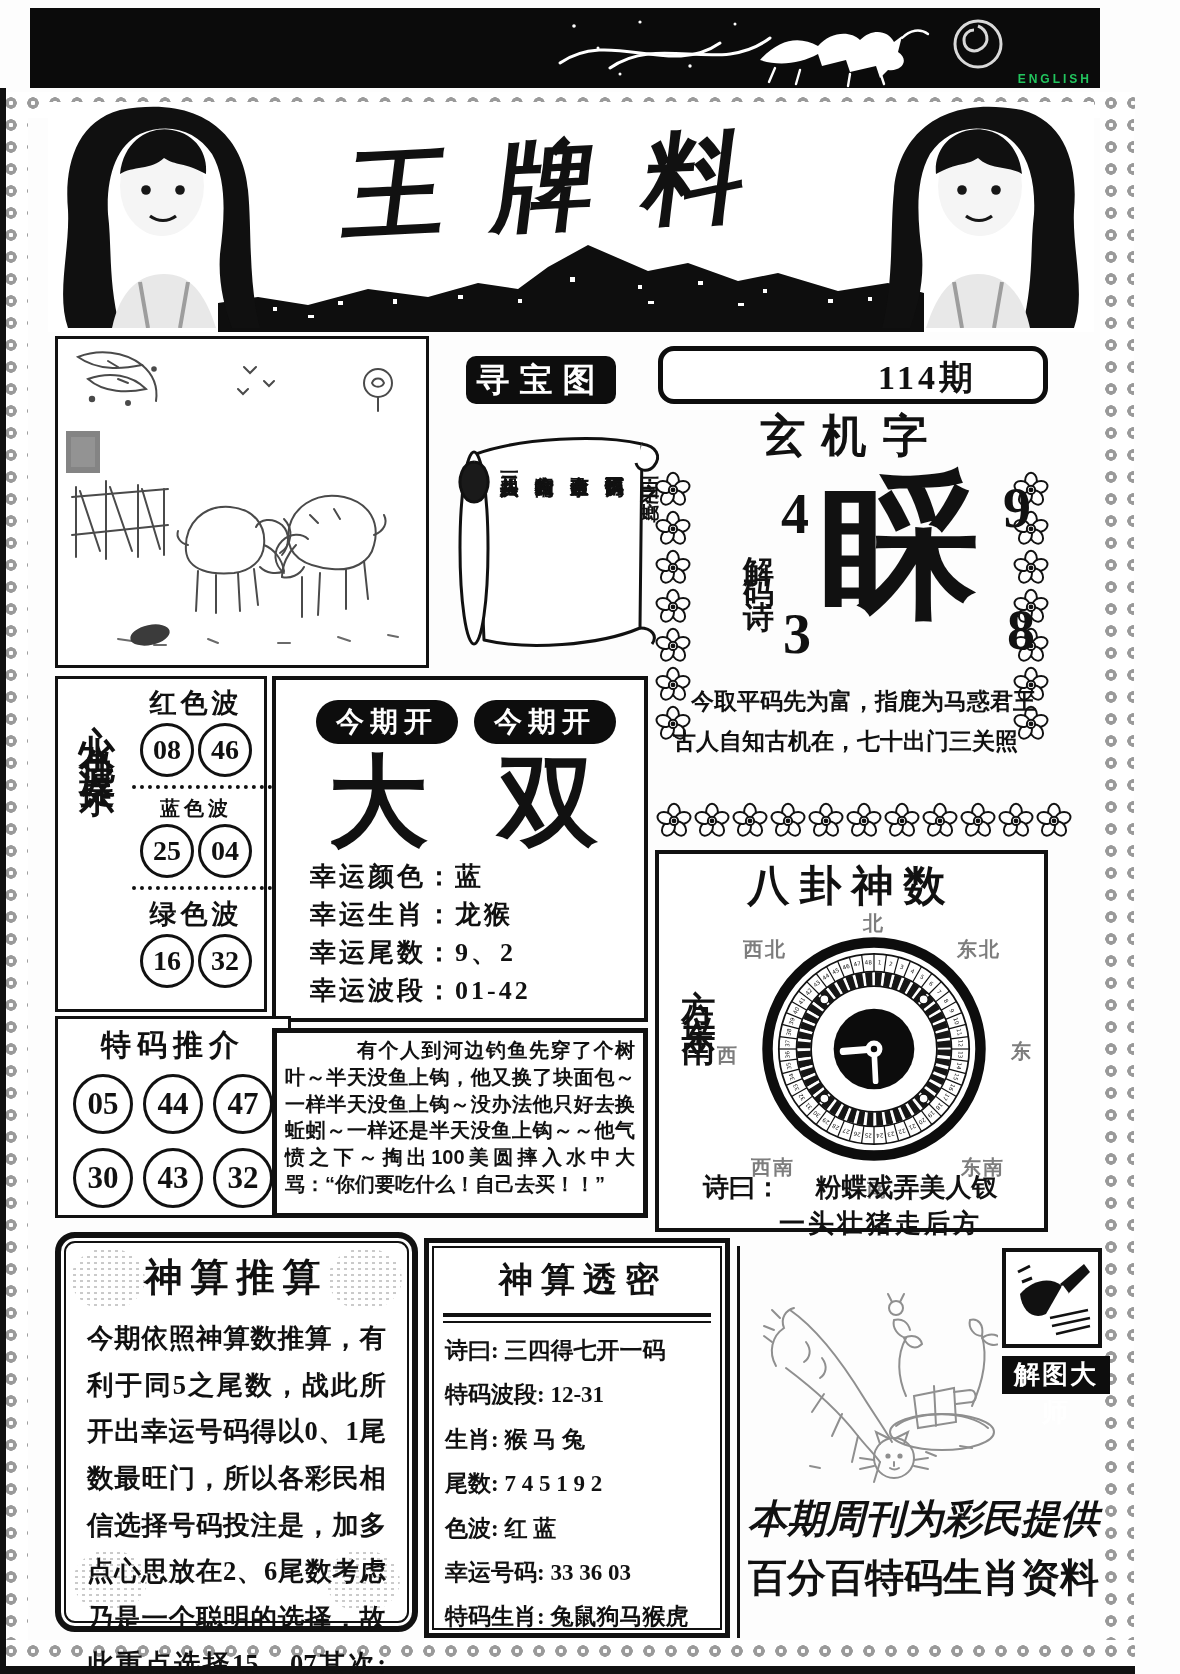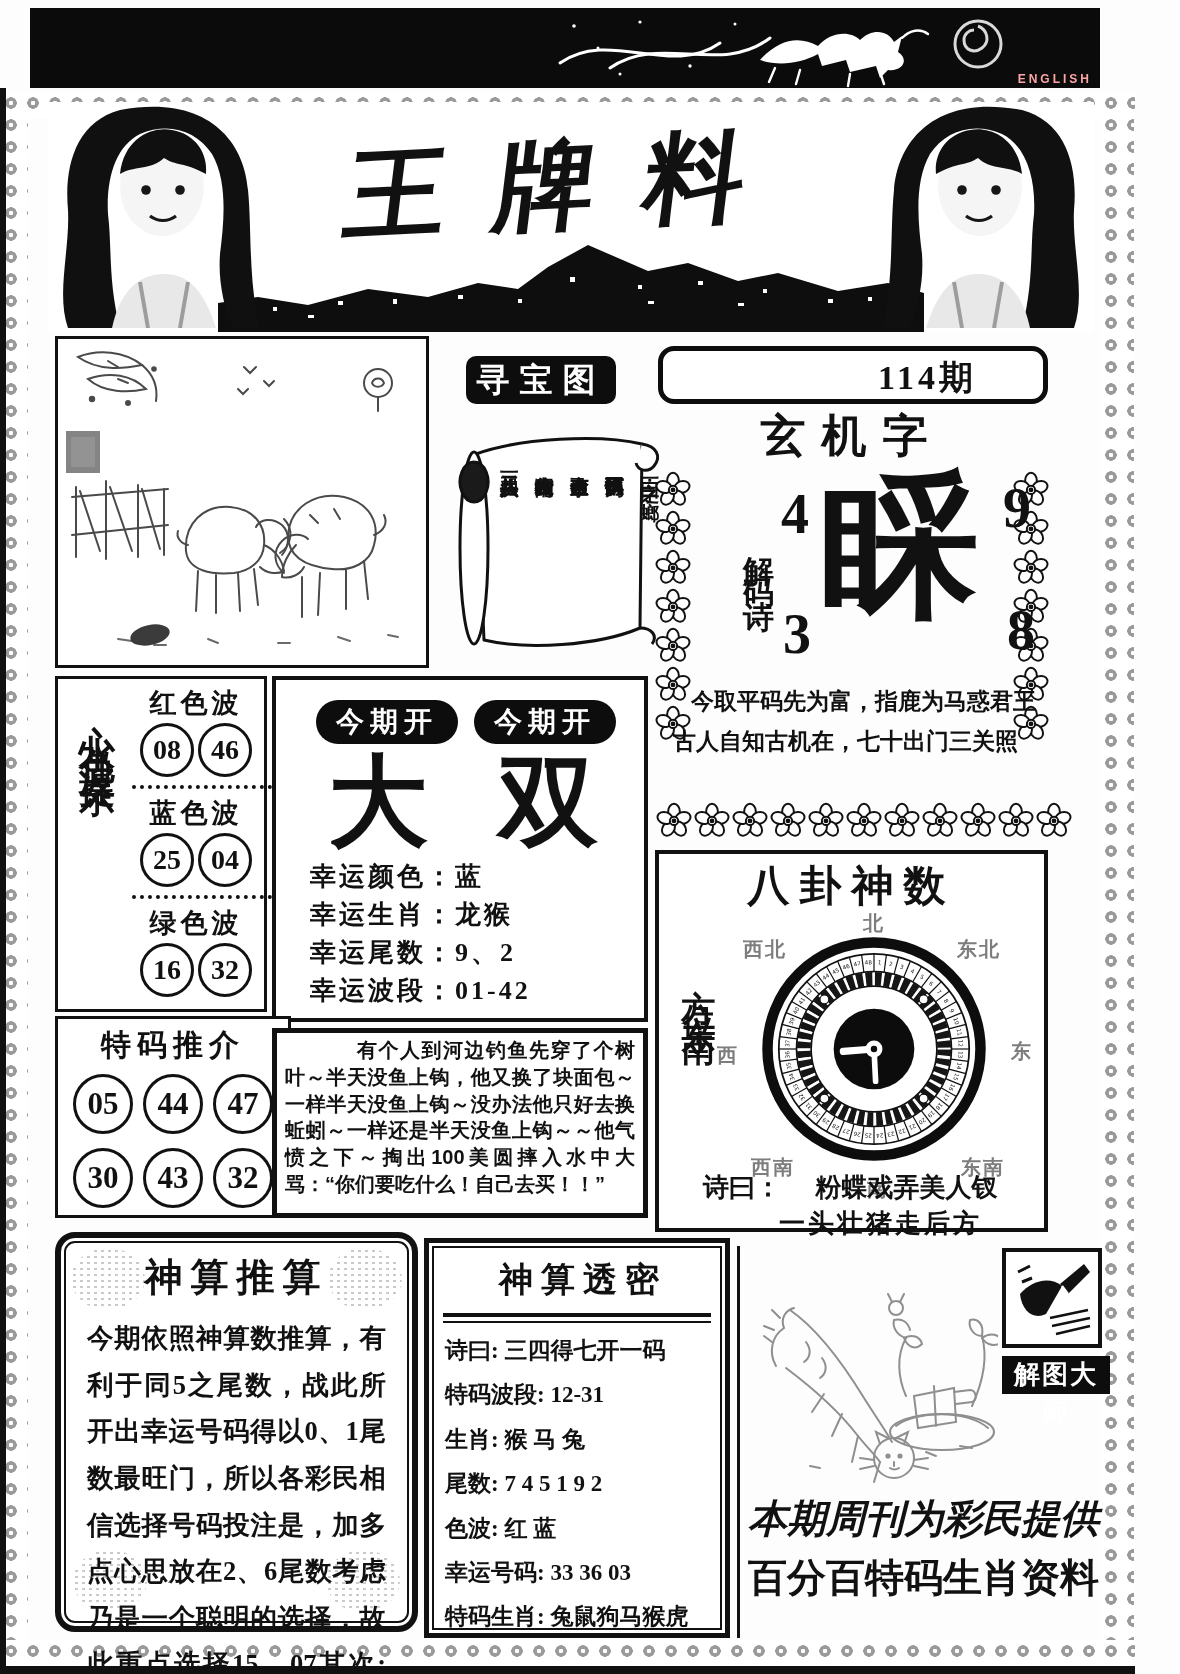--- a/index.html
+++ b/index.html
@@ -83,21 +83,21 @@
         <circle cx="90" cy="14" r="1.6"></circle>
       <circle cx="140" cy="58" r="1.7"></circle>
         <circle cx="185" cy="16" r="1.5"></circle>
         <circle cx="70" cy="66" r="1.5"></circle>
     </g>
     <g stroke="#d9d9d9" fill="none" stroke-width="3">
       <circle cx="428" cy="36" r="23"></circle>
       <path d="M428,18 c10,4 12,16 4,22 c-8,6 -18,2 -18,-8 c0,-6 5,-10 10,-10"></path>
     </g>
   </svg>
-  <div class="abs" style="right:8px;bottom:2px;color:#fca5a5;font-size:12px;letter-spacing:3px;font-family:'Liberation Sans',sans-serif;font-weight:bold;">ENGLISH</div>
+  <div class="abs" style="right:8px;bottom:2px;color:#22c55e;font-size:12px;letter-spacing:3px;font-family:'Liberation Sans',sans-serif;font-weight:bold;">ENGLISH</div>
 </div>
 
 <div class="rope" style="left:0;top:92px;width:1135px;height:26px;"></div>
 <div class="rope" style="left:0;top:92px;width:28px;height:1582px;"></div>
 <div class="rope" style="left:1100px;top:92px;width:34px;height:1582px;"></div>
 <div class="rope" style="left:0;top:1640px;width:1135px;height:28px;"></div>
 <div class="abs" style="left:0;top:88px;width:6px;height:1586px;background:#111;"></div>
 <div class="abs" style="left:0;top:1666px;width:1135px;height:8px;background:#111;"></div>
 
 <div class="abs" style="left:48px;top:102px;width:1046px;height:230px;background:#fff;overflow:hidden;">
@@ -299,21 +299,21 @@
   <div class="abs" style="left:74px;top:6px;width:128px;text-align:center;">
     <div>
       <div style="font-size:27px;font-weight:bold;letter-spacing:4px;">红色波</div>
       <div style="margin-top:2px;">
         <span class="circle-num" style="width:48px;height:48px;line-height:48px;font-size:28px;">08</span>
         <span class="circle-num" style="width:48px;height:48px;line-height:48px;font-size:28px;">46</span>
       </div>
     </div>
     <div style="border-top:4px dotted #111;margin:8px -12px 6px 0;"></div>
     <div>
-      <div style="font-size:27px;font-weight:bold;letter-spacing:4px;">蓝色波</div>
+      <div style="font-size:20px;font-weight:bold;letter-spacing:4px;">蓝色波</div>
       <div style="margin-top:2px;">
         <span class="circle-num" style="width:48px;height:48px;line-height:48px;font-size:28px;">25</span>
         <span class="circle-num" style="width:48px;height:48px;line-height:48px;font-size:28px;">04</span>
       </div>
     </div>
     <div style="border-top:4px dotted #111;margin:8px -12px 6px 0;"></div>
     <div>
       <div style="font-size:27px;font-weight:bold;letter-spacing:4px;">绿色波</div>
       <div style="margin-top:2px;">
         <span class="circle-num" style="width:48px;height:48px;line-height:48px;font-size:28px;">16</span>

